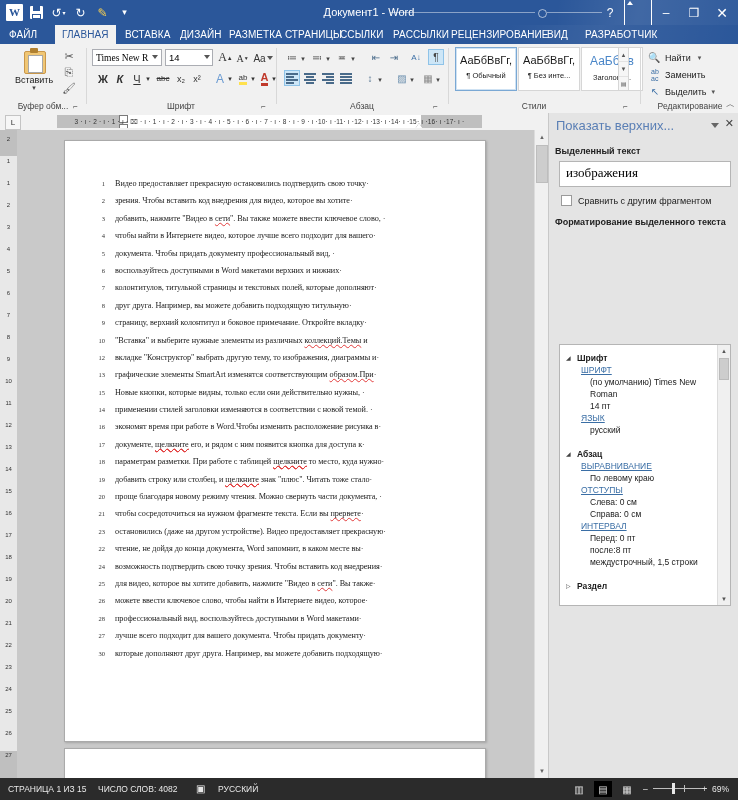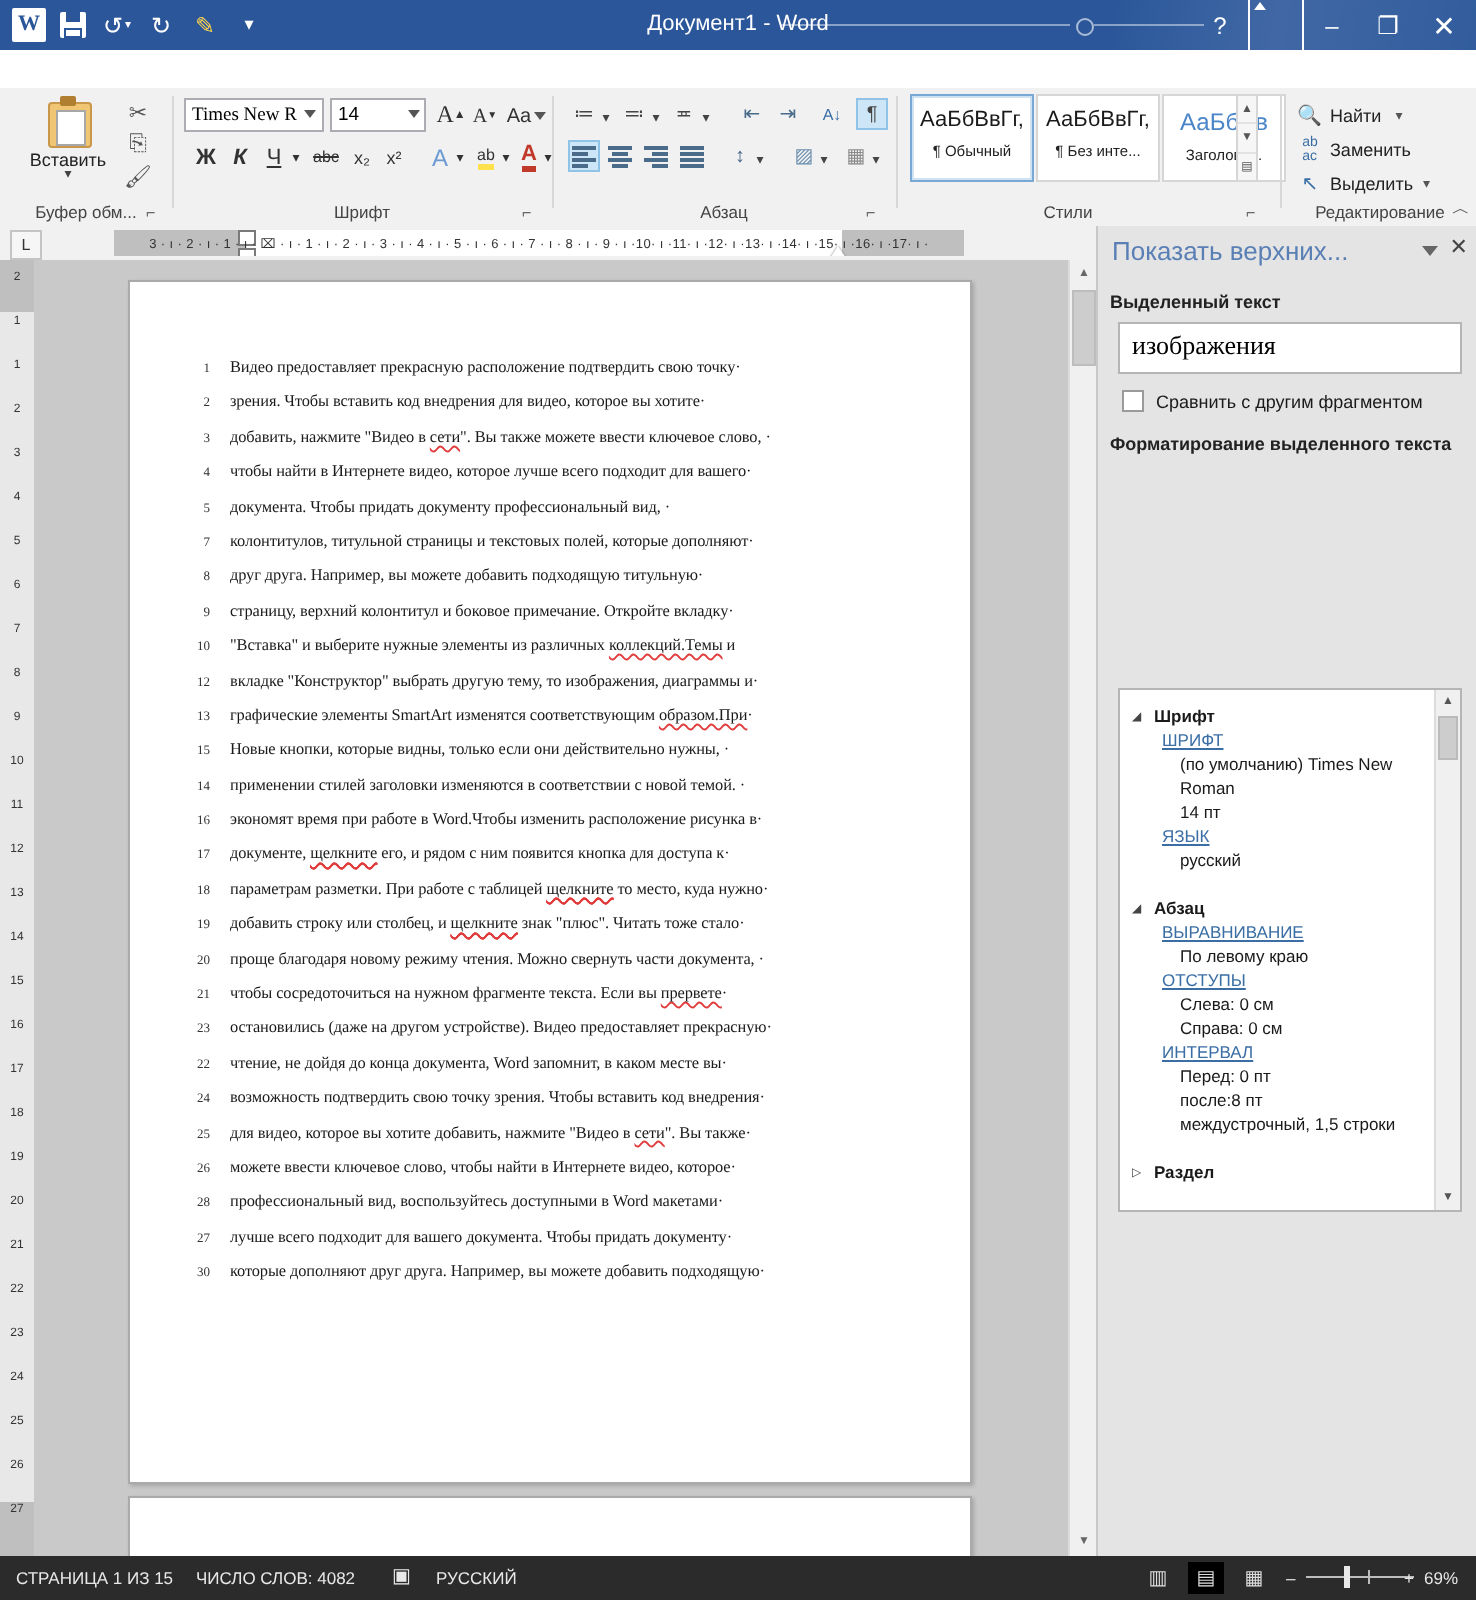--- a/index.html
+++ b/index.html
@@ -182,20 +182,33 @@
       <div>?</div>
       <div>
           <div class="ribbox"></div>
         </div>
       <div>–</div>
       <div>❐</div>
       <div class="close">✕</div>
     </div>
   </div>
 
+  <div class="tabs">
+    <div class="tab-shine"></div>
+    <div class="tab" style="left:2px;">ФАЙЛ</div>
+    <div class="tab active" style="left:55px;">ГЛАВНАЯ</div>
+    <div class="tab" style="left:118px;">ВСТАВКА</div>
+    <div class="tab" style="left:173px;">ДИЗАЙН</div>
+    <div class="tab" style="left:222px;">РАЗМЕТКА СТРАНИЦЫ</div>
+    <div class="tab" style="left:333px;">ССЫЛКИ</div>
+    <div class="tab" style="left:386px;">РАССЫЛКИ</div>
+    <div class="tab" style="left:444px;">РЕЦЕНЗИРОВАНИЕ</div>
+    <div class="tab" style="left:540px;">ВИД</div>
+    <div class="tab" style="left:578px;">РАЗРАБОТЧИК</div>
+  </div>
 
   <div class="ribbon">
 
     <div class="grp" style="left:0;width:86px;">
       <div class="clip-paste">
         <div class="clipicon">
           <div class="board"></div>
             <div class="clipt"></div>
             <div class="pg"></div>
         </div>
@@ -394,37 +407,41 @@
         <div class="vtick" style="top: 600px;">26</div>
         <div class="vtick" style="top: 622px;">27</div>
       </div>
   </div>
 
   <div class="docarea">
     <div class="page">
       <div class="lines" id="doclines">
           <div class="lrow">
             <div class="lnum">1</div>
-            <div class="ltxt">Видео предоставляет прекрасную расположение подтвердить свою точку·</div>
+            <div class="ltxt">Видео предоставляет прекрасную остановились подтвердить свою точку·</div>
           </div>
           <div class="lrow">
             <div class="lnum">2</div>
             <div class="ltxt">зрения. Чтобы вставить код внедрения для видео, которое вы хотите·</div>
           </div>
           <div class="lrow">
             <div class="lnum">3</div>
             <div class="ltxt">добавить, нажмите "Видео в <span class="sq">сети</span>". Вы также можете ввести ключевое слово, ·</div>
           </div>
           <div class="lrow">
             <div class="lnum">4</div>
             <div class="ltxt">чтобы найти в Интернете видео, которое лучше всего подходит для вашего·</div>
           </div>
           <div class="lrow">
             <div class="lnum">5</div>
             <div class="ltxt">документа. Чтобы придать документу профессиональный вид, ·</div>
+          </div>
+          <div class="lrow">
+            <div class="lnum">6</div>
+            <div class="ltxt">воспользуйтесь доступными в Word макетами верхних и нижних·</div>
           </div>
           <div class="lrow">
             <div class="lnum">7</div>
             <div class="ltxt">колонтитулов, титульной страницы и текстовых полей, которые дополняют·</div>
           </div>
           <div class="lrow">
             <div class="lnum">8</div>
             <div class="ltxt">друг друга. Например, вы можете добавить подходящую титульную·</div>
           </div>
           <div class="lrow">

